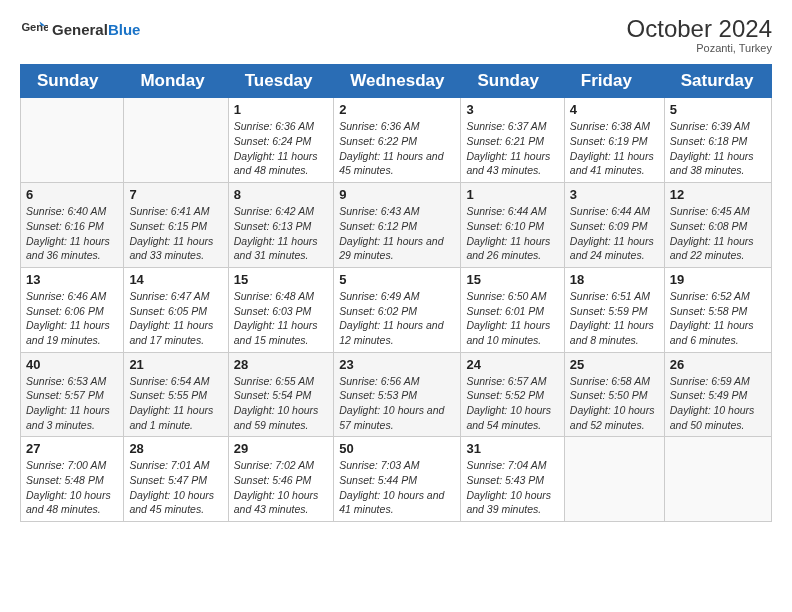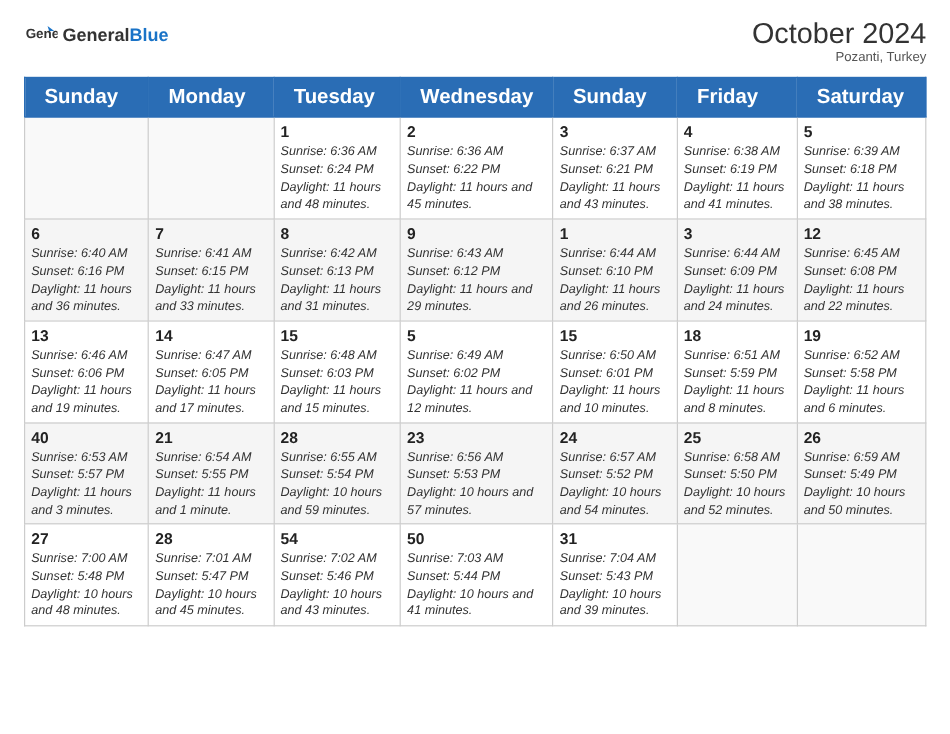--- a/index.html
+++ b/index.html
@@ -232,21 +232,21 @@
       <tr>
         <td>
           <div class="day-number">27</div>
           <div class="cell-text">Sunrise: 7:00 AM<br>Sunset: 5:48 PM<br>Daylight: 10 hours and 48 minutes.</div>
         </td>
         <td>
           <div class="day-number">28</div>
           <div class="cell-text">Sunrise: 7:01 AM<br>Sunset: 5:47 PM<br>Daylight: 10 hours and 45 minutes.</div>
         </td>
         <td>
-          <div class="day-number">54</div>
+          <div class="day-number">29</div>
           <div class="cell-text">Sunrise: 7:02 AM<br>Sunset: 5:46 PM<br>Daylight: 10 hours and 43 minutes.</div>
         </td>
         <td>
           <div class="day-number">50</div>
           <div class="cell-text">Sunrise: 7:03 AM<br>Sunset: 5:44 PM<br>Daylight: 10 hours and 41 minutes.</div>
         </td>
         <td>
           <div class="day-number">31</div>
           <div class="cell-text">Sunrise: 7:04 AM<br>Sunset: 5:43 PM<br>Daylight: 10 hours and 39 minutes.</div>
         </td>

